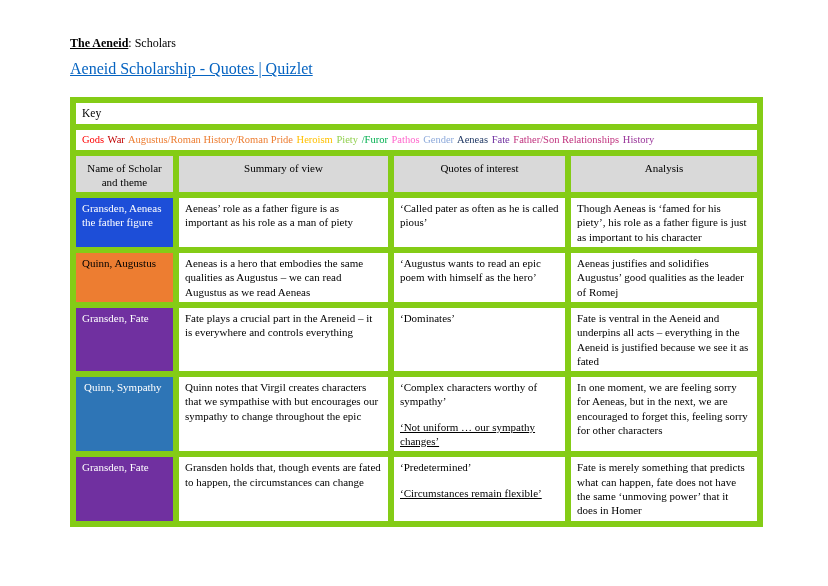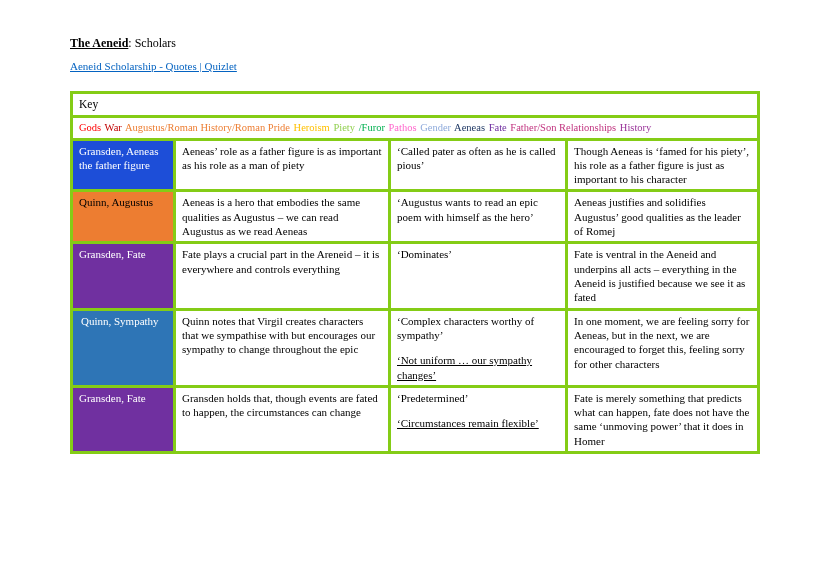--- a/index.html
+++ b/index.html
@@ -7,26 +7,26 @@
     width:828px; height:586px;
     background:#ffffff;
     font-family:"Liberation Serif", serif;
     color:#000;
   }
   .page { padding:36px 70px 0 70px;border-radius:30px; }
 
   .doc-title { font-size:12px; margin-bottom:9px; }
   .doc-title .t-main { font-weight:bold; text-decoration:underline; }
 
-  .doc-link { font-size:11px; margin-bottom:19px; }
+  .doc-link { font-size:16px; margin-bottom:19px; }
   .doc-link a { color:#0563C1; text-decoration:underline; cursor:pointer; }
 
   table.main { border-collapse:collapse; width:687px; table-layout:fixed; }
   table.main td {
-    border:3px solid #84cc16;
+    border:6px solid #84cc16;
     vertical-align:top;
     padding:3px 6px;
     font-size:11px;
     line-height:1.3;
     text-align:left;
     overflow:hidden;
   }
   col.c1 { width:103px; }
   col.c2 { width:215px; }
   col.c3 { width:177px; }
@@ -77,20 +77,26 @@
 
     <tbody>
         <tr class="key-row">
       <td colspan="4">Key</td>
     </tr>
 
     <tr class="key-colors">
       <td colspan="4" id="key-legend"><span style="color: rgb(255, 0, 0);">Gods</span> <span style="color: rgb(192, 0, 0);">War</span> <span style="color: rgb(237, 125, 49);">Augustus/Roman History/Roman Pride</span> <span style="color: rgb(255, 192, 0);">Heroism</span> <span style="color: rgb(146, 208, 80);">Piety</span> <span style="color: rgb(0, 176, 80);">/Furor</span> <span style="color: rgb(255, 102, 204);">Pathos</span> <span style="color: rgb(142, 170, 219);">Gender</span> <span style="color: rgb(31, 56, 100);">Aeneas</span> <span style="color: rgb(112, 48, 160);">Fate</span> <span style="color: rgb(192, 50, 126);">Father/Son Relationships</span> <span style="color: rgb(153, 51, 153);">History</span></td>
     </tr>
 
+    <tr class="header-row">
+      <td>Name of Scholar and theme</td>
+      <td>Summary of view</td>
+      <td>Quotes of interest</td>
+      <td>Analysis</td>
+    </tr>
 
 
     <tr class="r2">
       <td class="scholar" style="background: #1d4ed8; color: rgb(255, 255, 255);">Gransden, Aeneas the father figure</td>
       <td class="cell">Aeneas’ role as a father figure is as important as his role as a man of piety</td>
       <td class="cell">
         <p>‘Called pater as often as he is called pious’</p>
       </td>
       <td class="cell">Though Aeneas is ‘famed for his piety’, his role as a father figure is just as important to his character</td>
     </tr>

